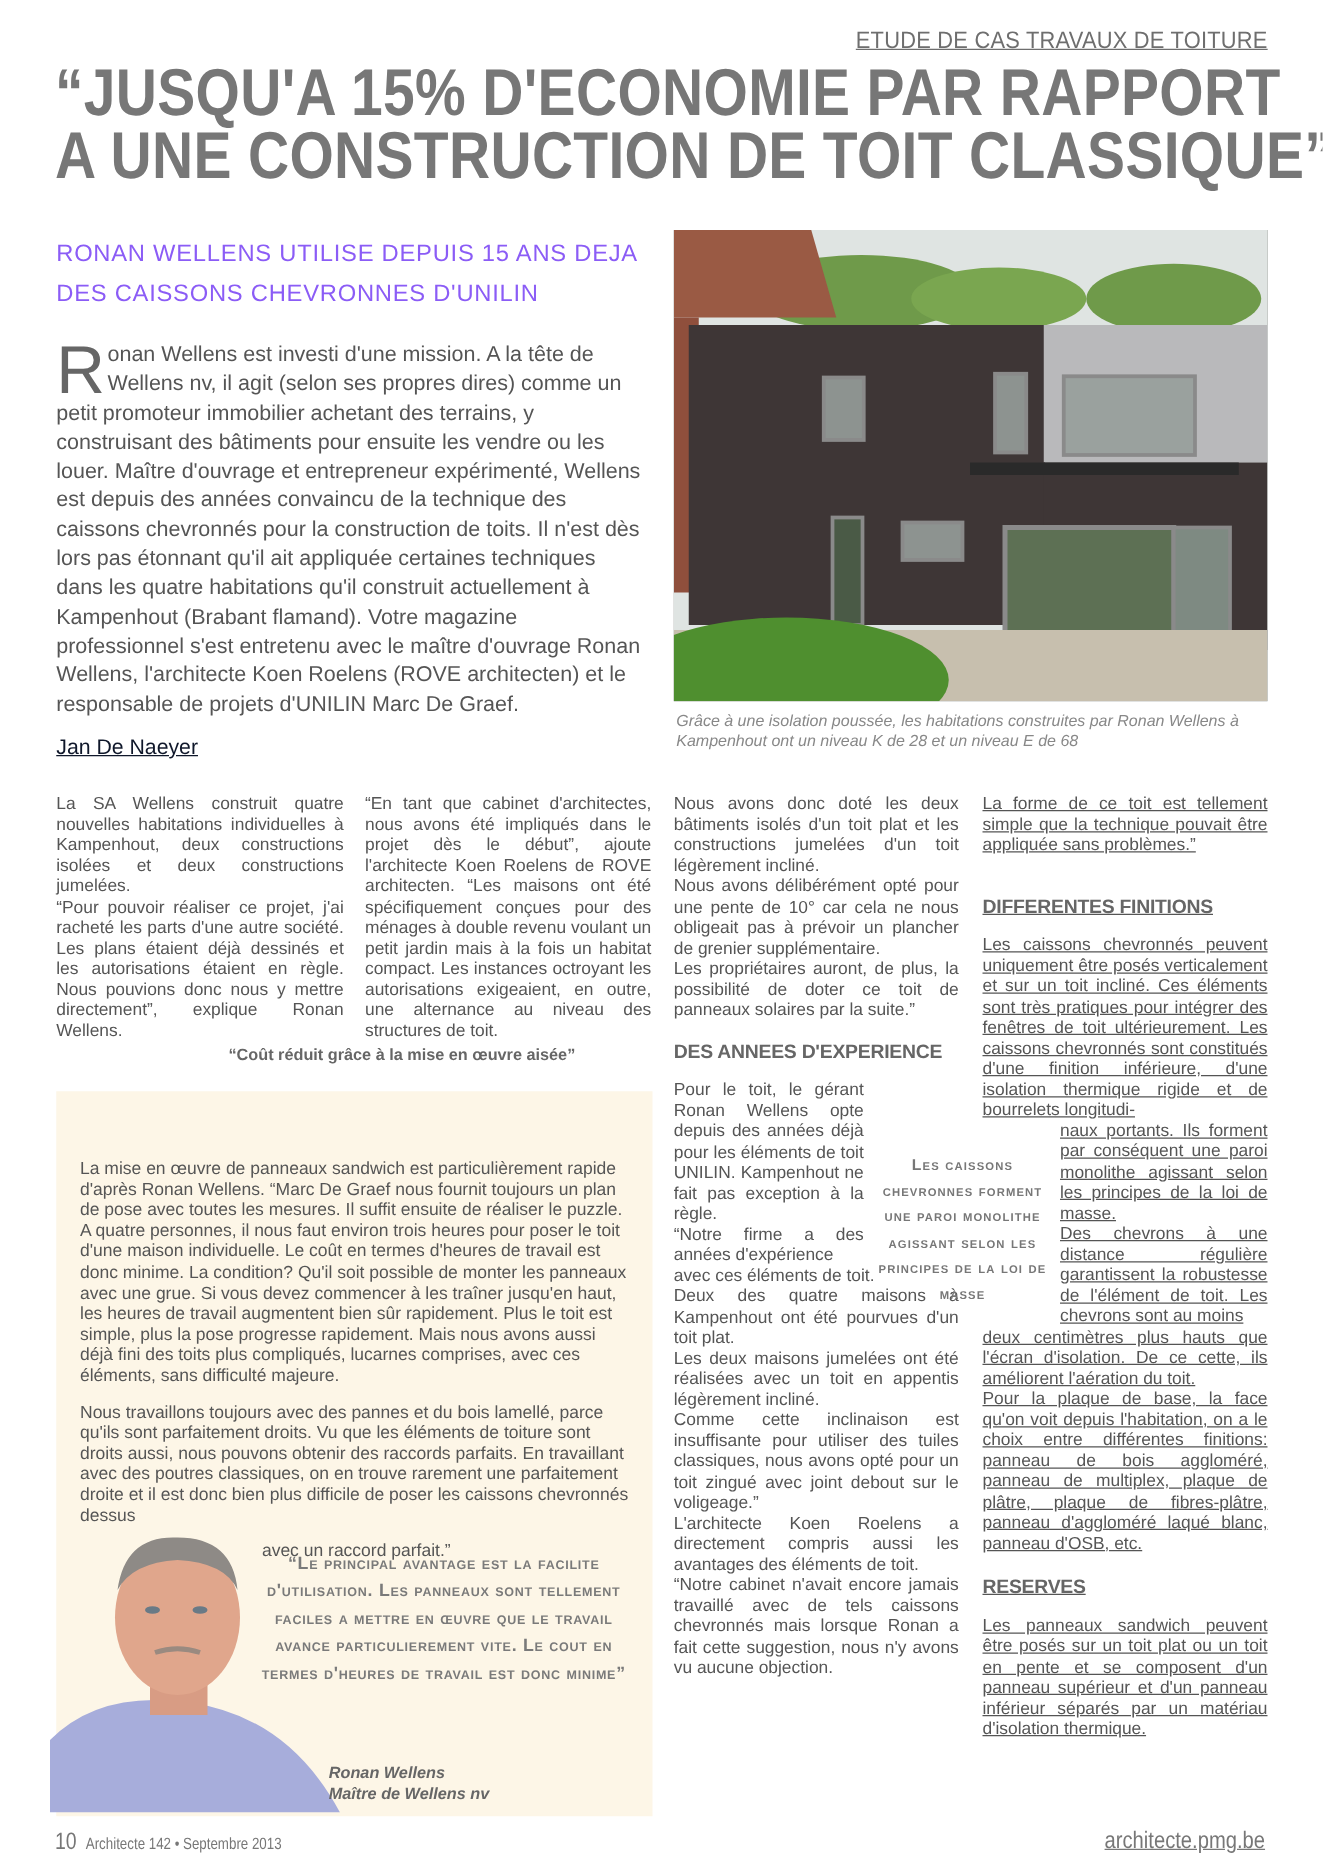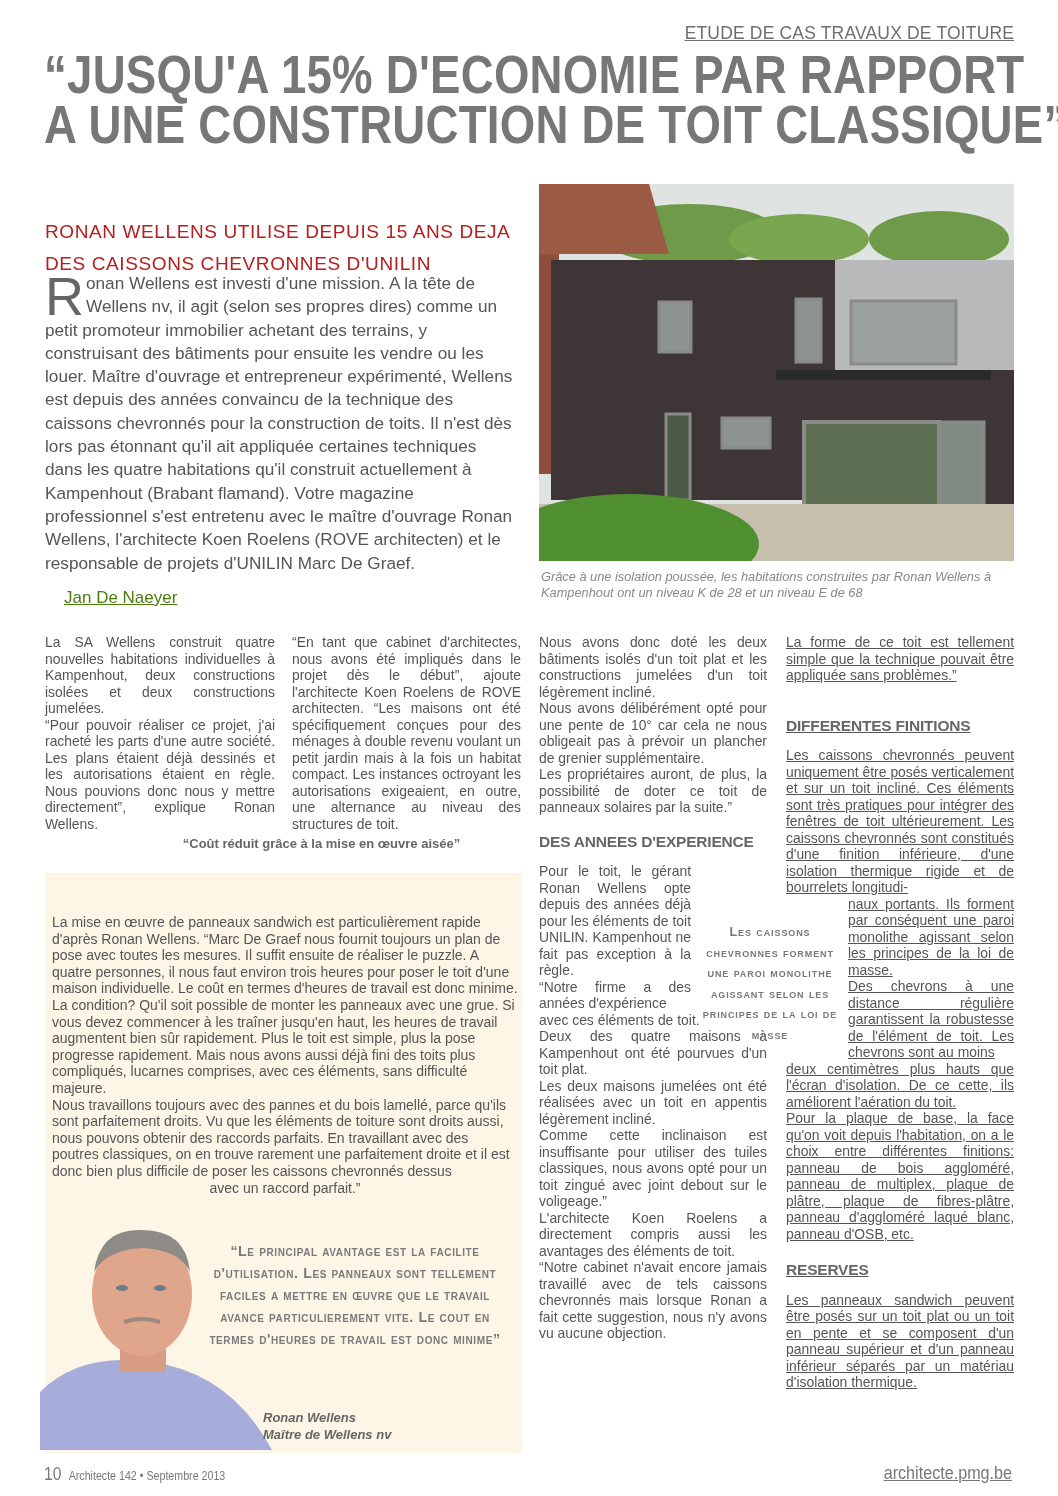--- a/index.html
+++ b/index.html
@@ -7,42 +7,42 @@
          font-family: "Liberation Sans", sans-serif; color: #4a4a4a; }
   .abs { position: absolute; }
 
   .rubric { right: 44px; top: 22px; font-size: 19px; color: #6e6e6e; text-decoration: underline;
             letter-spacing: 0.2px; transform: scaleX(0.92); transform-origin: right top; }
   .headline { left: 44px; top: 50px; width: 1000px; font-size: 53px; line-height: 50px; font-weight: bold;
               color: #777777; letter-spacing: 0.3px; transform: scaleX(0.86); transform-origin: left top;
               width: 1160px; white-space: nowrap; }
   .headline div { display: block; }
 
-  .subhead { left: 45px; top: 216px; width: 490px; font-size: 19px; line-height: 32px; color: #b91c1c; letter-spacing: 0.6px; }
+  .subhead { left: 45px; top: 188px; width: 490px; font-size: 19px; line-height: 32px; color: #8b5cf6; letter-spacing: 0.6px; }
 
   .lead { left: 45px; top: 272px; width: 472px; font-size: 17.2px; line-height: 23.3px; color: #555; }
   .lead .dropcap { float: left; font-size: 54px; line-height: 44px; margin: 2px 2px 0 0; color: #666; }
-  .byline { left: 45px; top: 588px; font-size: 17px; color: #4d7c0f; text-decoration: underline; margin-left: 19px; }
+  .byline { left: 45px; top: 588px; font-size: 17px; color: #0f172a; text-decoration: underline; }
 
   .photo { left: 539px; top: 184px; width: 475px; height: 377px; overflow: hidden; background: #8a8f8a; }
   .caption { left: 541px; top: 569px; width: 470px; font-size: 12.8px; line-height: 16px; font-style: italic; color: #888; }
 
   .col { font-size: 13.9px; line-height: 16.5px; color: #555; text-align: justify; }
   .col p { margin: 0; }
   .c1 { left: 45px; top: 634px; width: 230px; }
   .c2 { left: 292px; top: 634px; width: 229px; }
   .c3 { left: 539px; top: 634px; width: 228px; }
   .c4 { left: 786px; top: 634px; width: 228px; text-decoration: underline; }
 
   .sec-h { font-weight: bold; font-size: 15.5px; color: #666; margin: 18px 0 13px; letter-spacing: -0.2px; }
 
   .box { left: 45px; top: 873px; width: 477px; height: 580px; background: #fdf6e7; }
   .box-title { left: 45px; top: 836px; width: 553px; text-align: center; font-weight: bold; font-size: 13px; color: #666; }
   .box-body { left: 52px; top: 914px; width: 466px; font-size: 14px; line-height: 16.6px; color: #555; }
-  .box-body p { margin: 0; }
+  .box-body p { margin: 12px; }
   .box-body .last { text-align: center; }
   .portrait { left: 40px; top: 1222px; width: 232px; height: 228px; }
   .bigquote { left: 200px; top: 1240px; width: 310px; text-align: center; font-size: 14.2px; line-height: 22px;
               font-weight: bold; color: #7a7a7a; font-variant: small-caps; letter-spacing: 0.6px; }
   .sig { left: 263px; top: 1409px; font-size: 13px; line-height: 17px; font-weight: bold; font-style: italic; color: #666; }
 
   .inset { left: 700px; top: 922px; width: 140px; text-align: center; font-weight: bold; font-size: 12.6px; line-height: 20.5px;
            color: #777; letter-spacing: 0.9px; font-variant: small-caps; }
 
   .footer-left { left: 44px; top: 1463px; font-size: 13px; color: #777; transform: scaleX(0.82); transform-origin: left top; white-space: nowrap; }

